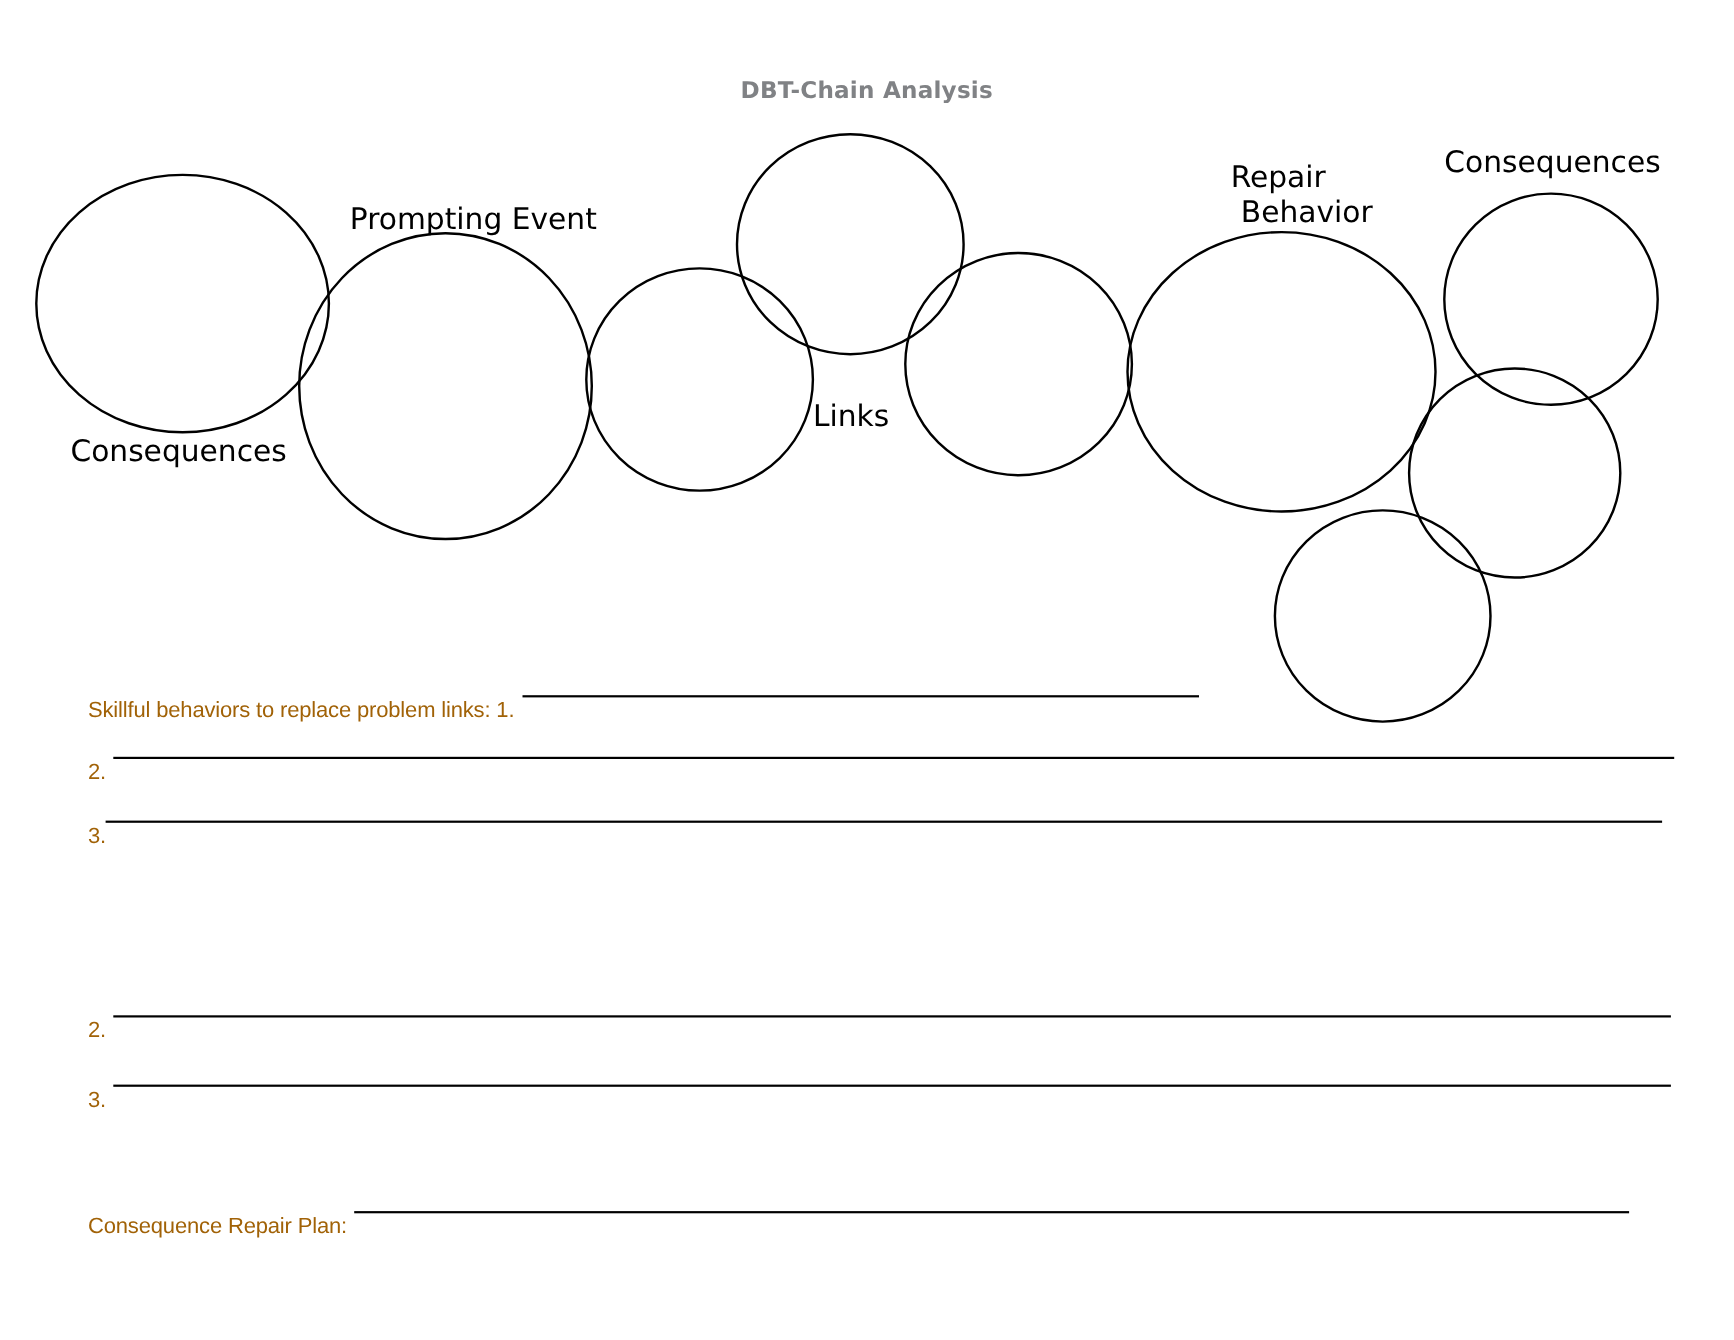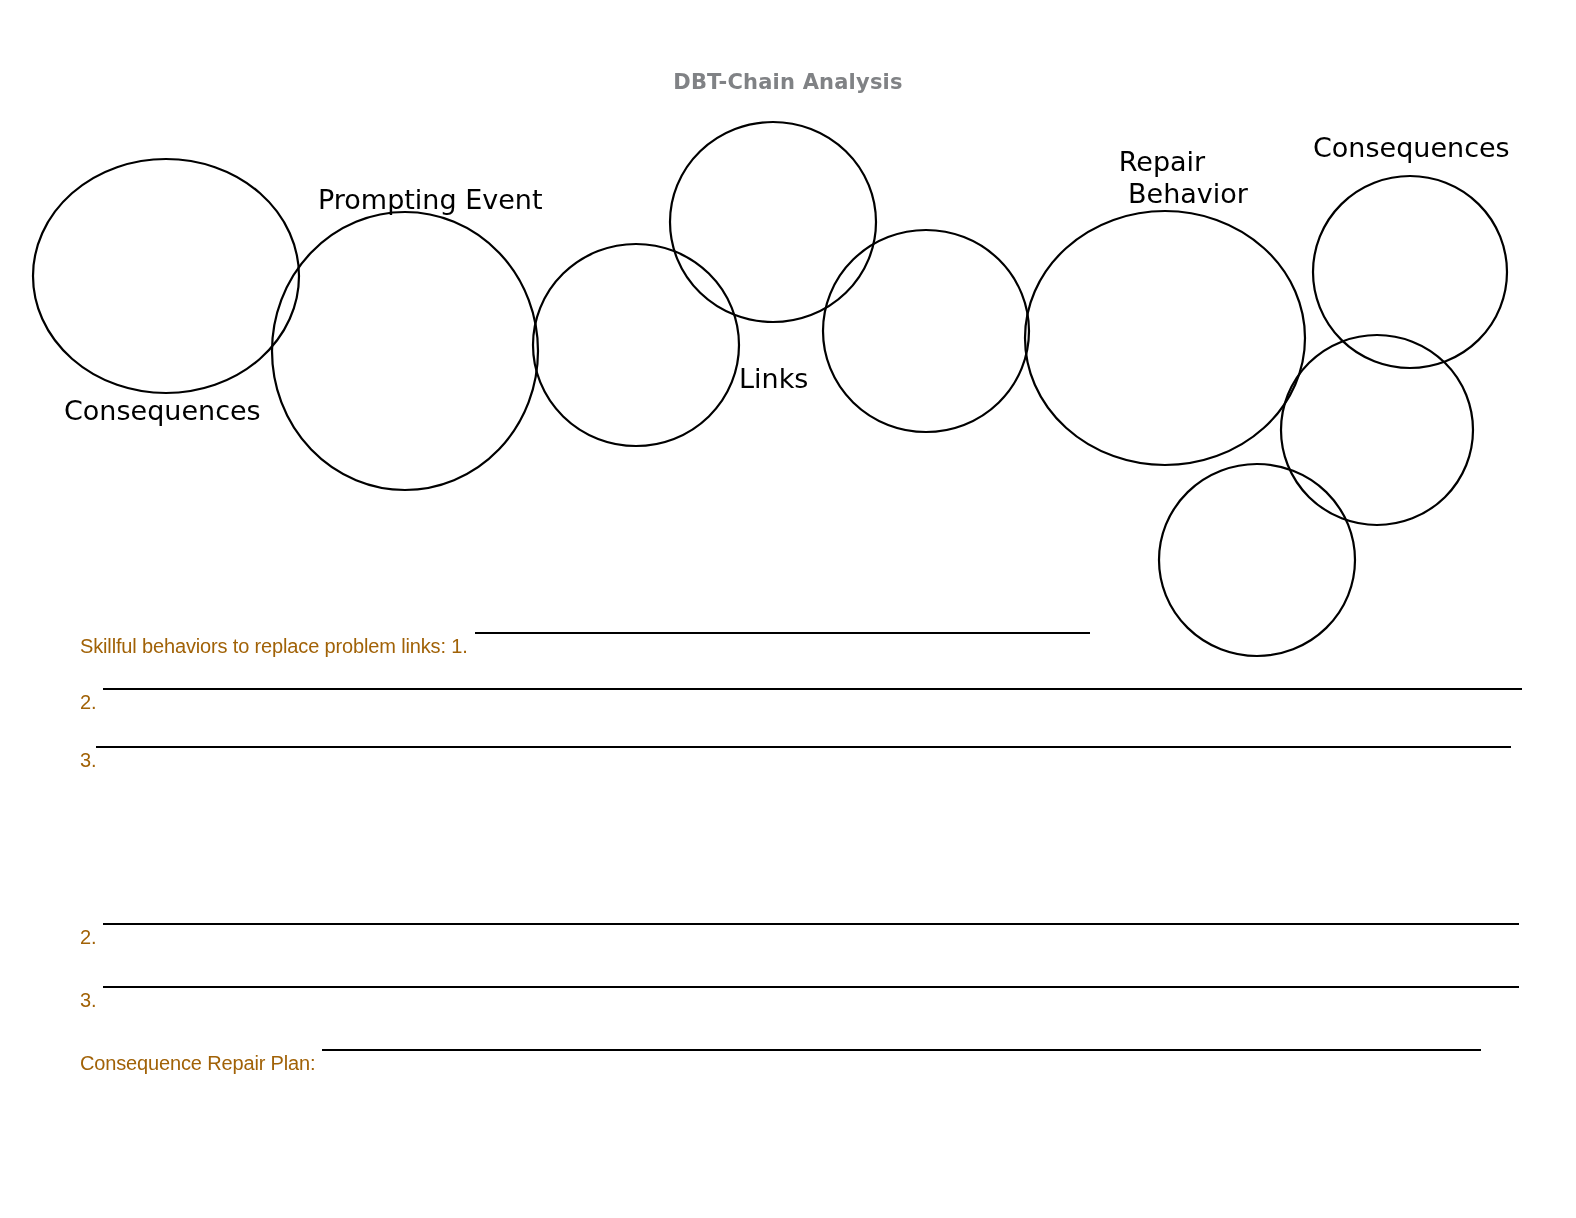--- a/index.html
+++ b/index.html
@@ -136,19 +136,19 @@
     <span class="gap-before-rule"></span>
     <span class="rule" style="width:1416px;"></span>
   </div>
 
   <div class="form-row" style="top:988px;">
     <span class="lbl">3.</span>
     <span class="gap-before-rule"></span>
     <span class="rule" style="width:1416px;"></span>
   </div>
 
-  <div class="form-row" style="top:1051px;">
+  <div class="form-row" style="top:1103px;">
     <span class="lbl">Consequence Repair Plan:</span>
     <span class="gap-before-rule"></span>
     <span class="rule" style="width:1159px;"></span>
   </div>
 
 </div>
 
 </body></html>

